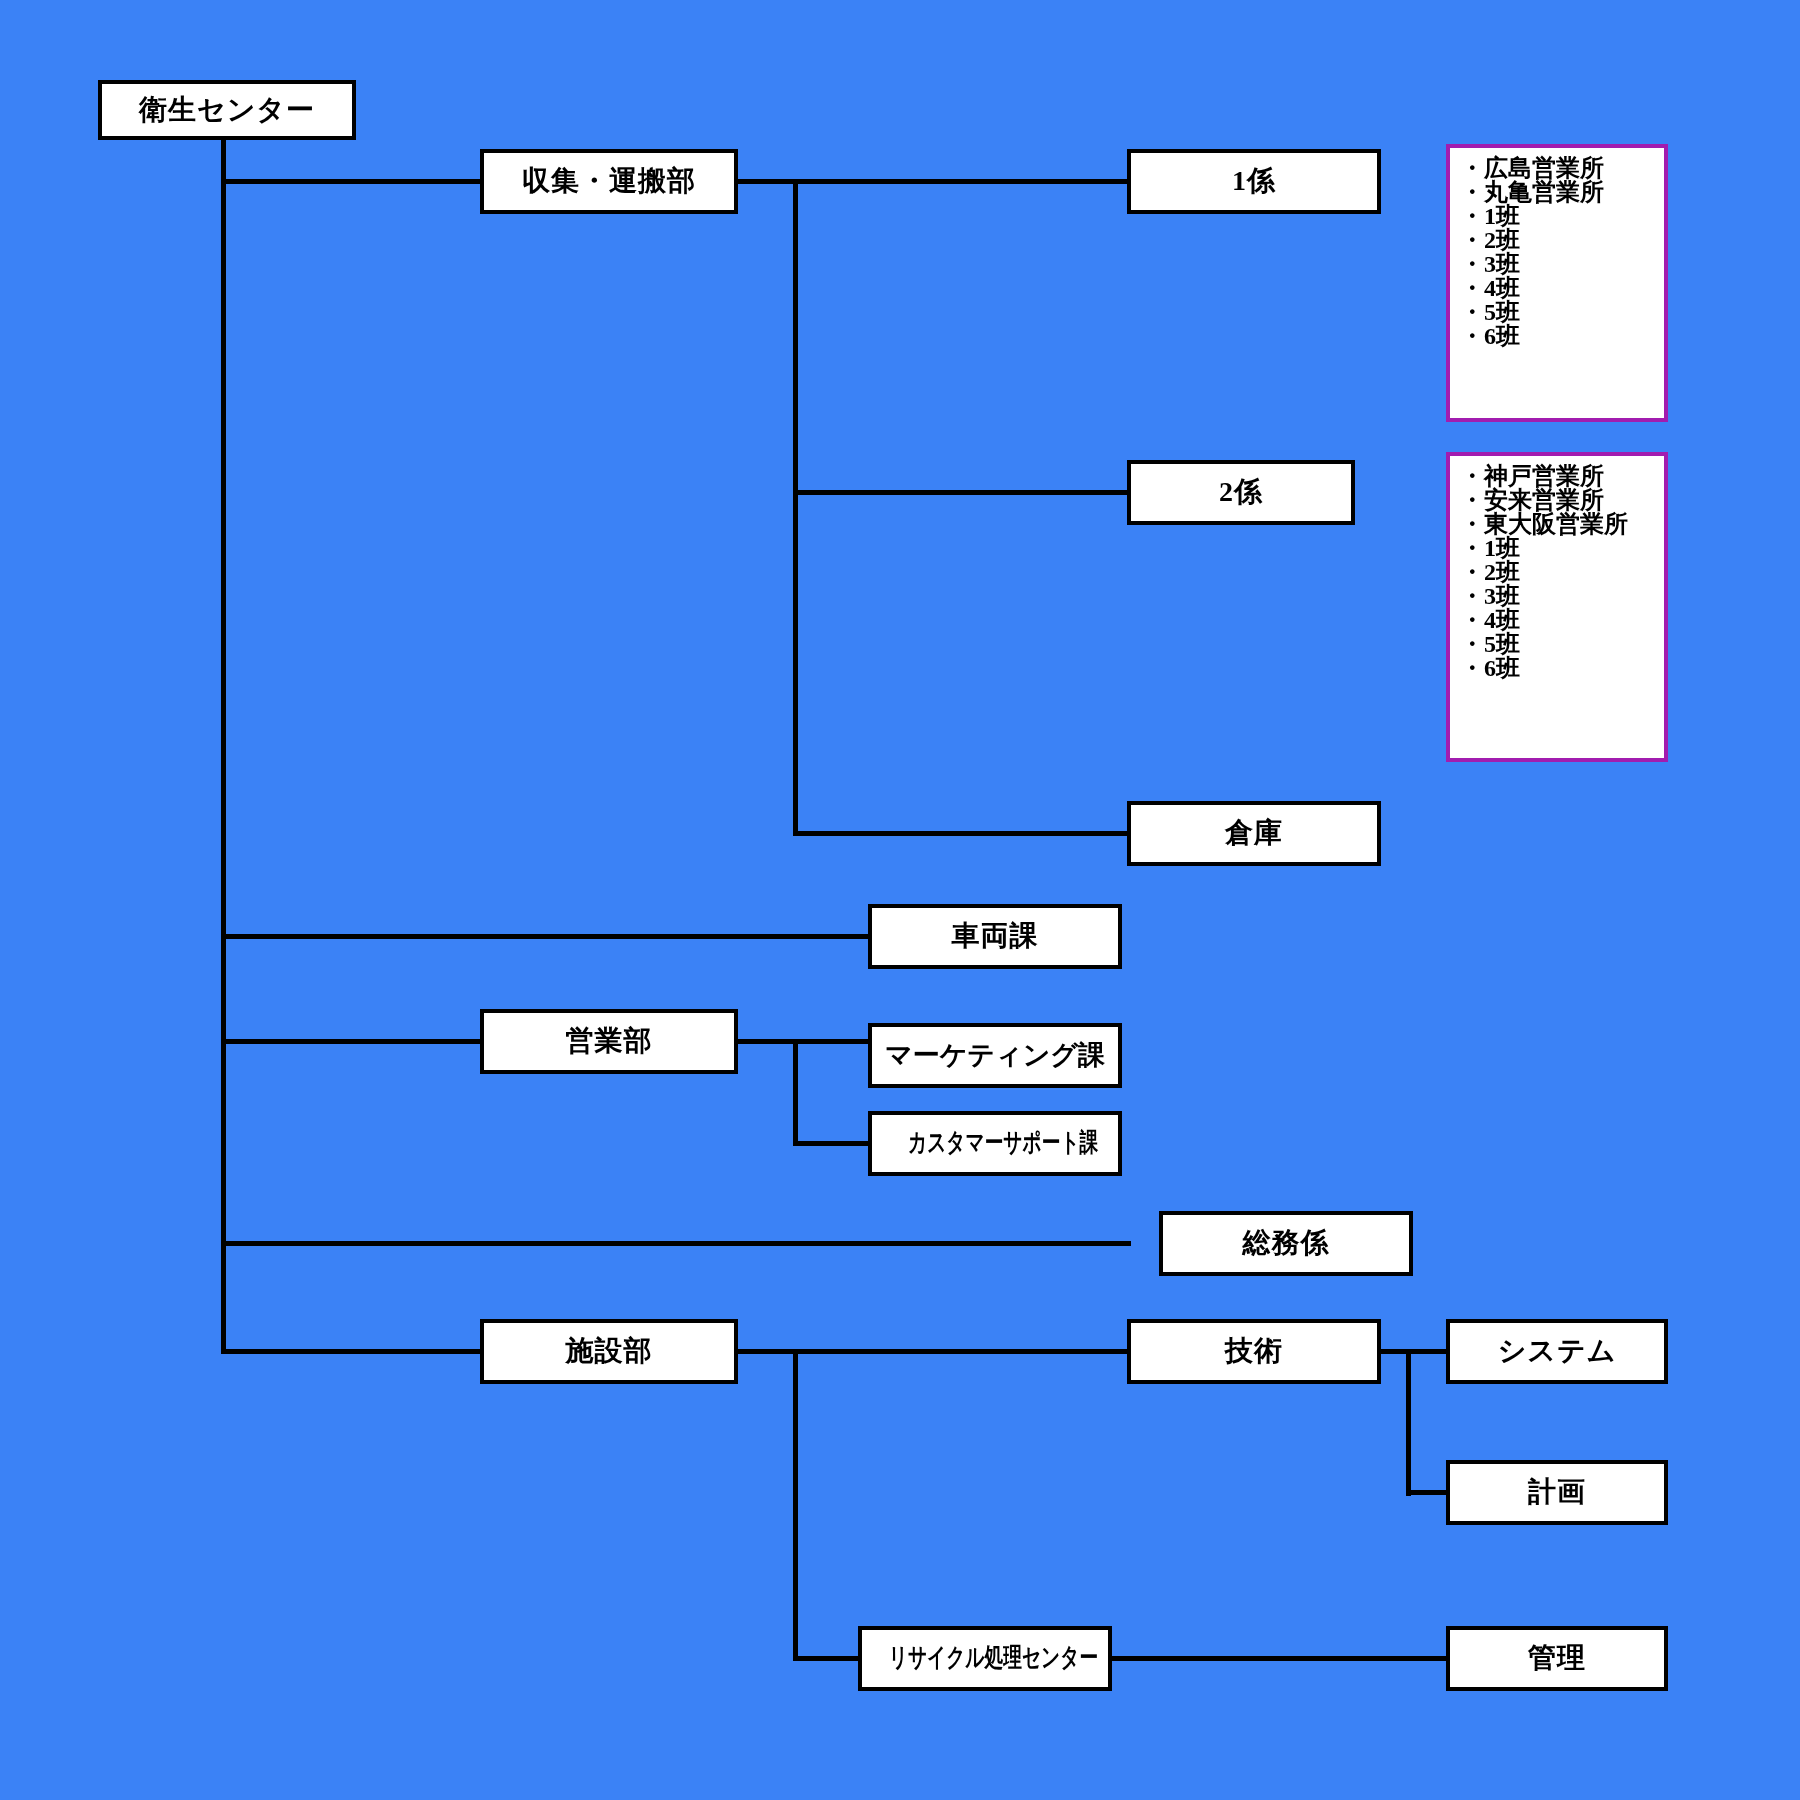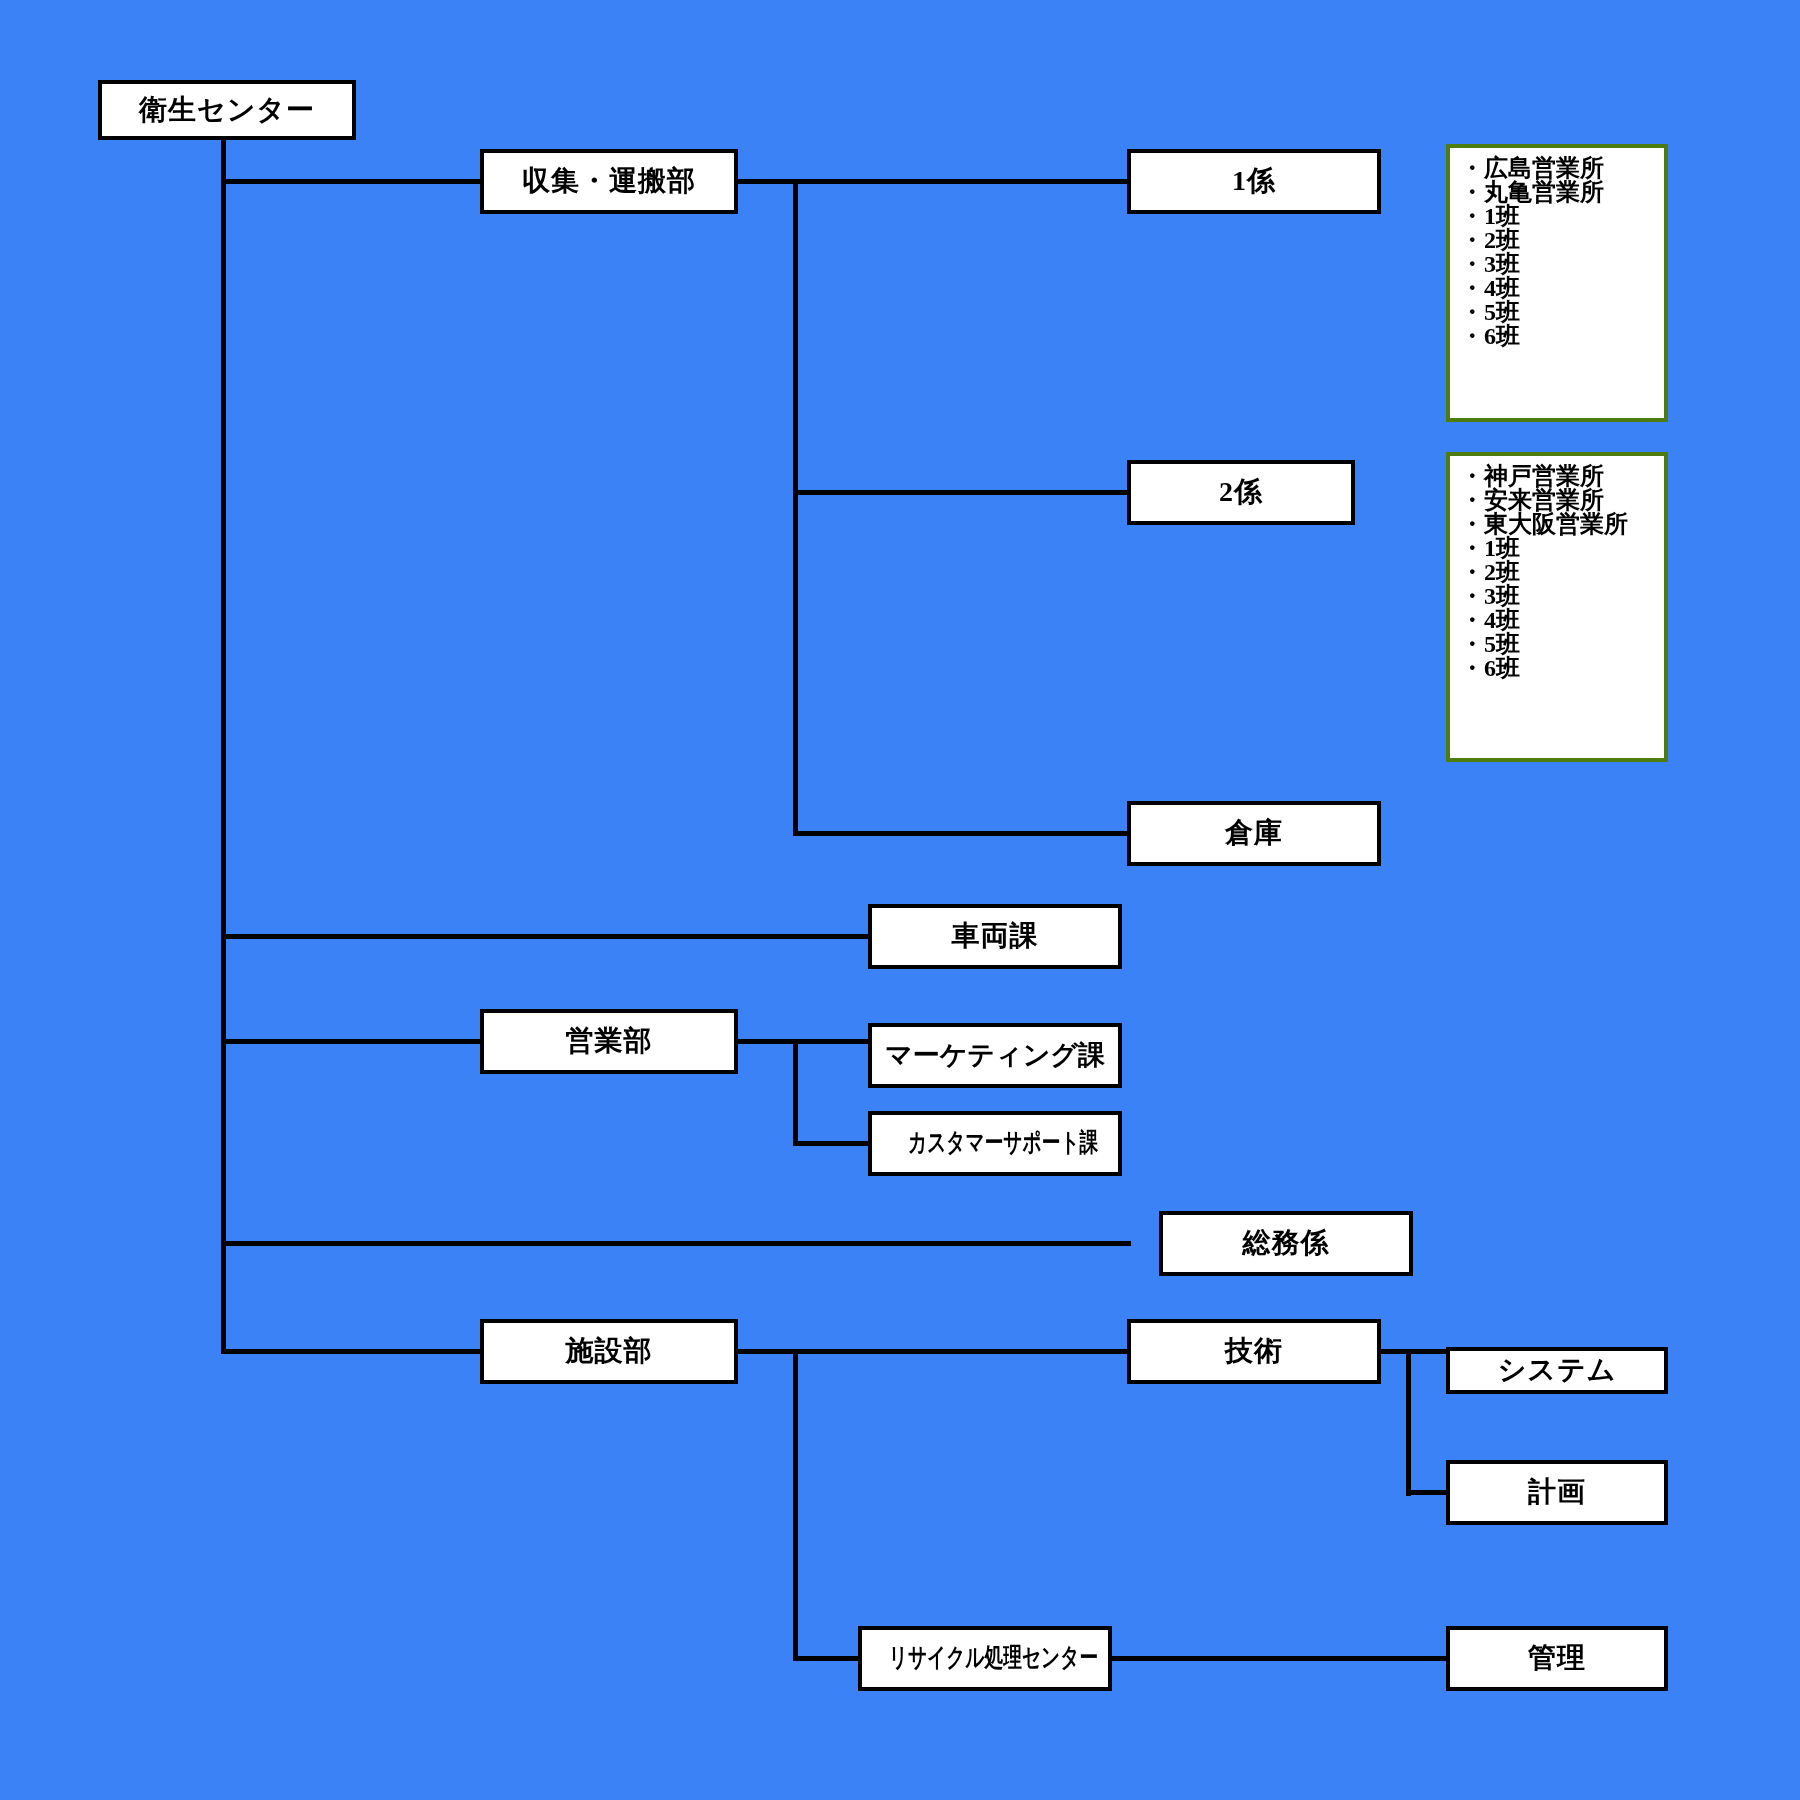--- a/index.html
+++ b/index.html
@@ -29,21 +29,21 @@
     text-align: center;
     z-index: 5;
   }
   .node span {
     display: block;
     white-space: nowrap;
   }
   .listbox {
     position: absolute;
     box-sizing: border-box;
-    border: 4px solid #4d7c0f;
+    border: 4px solid #a21caf;
     background: #ffffff;
     color: #000000;
     font-weight: bold;
     z-index: 5;
     padding: 8px 0 8px 10px;
     display: flex;
     flex-direction: column;
     justify-content: flex-start;
   }
   .listbox .li {
@@ -158,21 +158,21 @@
   </div>
 
   <div class="node fs-28" style="left:480px; top:1319px; width:258px; height:65px;">
     <span>施設部</span>
   </div>
 
   <div class="node fs-28" style="left:1127px; top:1319px; width:254px; height:65px;">
     <span>技術</span>
   </div>
 
-  <div class="node fs-28" style="left:1446px; top:1319px; width:222px; height:47px;margin-top:28px;">
+  <div class="node fs-28" style="left:1446px; top:1319px; width:222px; height:65px;">
     <span>システム</span>
   </div>
 
   <div class="node fs-28" style="left:1446px; top:1460px; width:222px; height:65px;">
     <span>計画</span>
   </div>
 
   <div class="node fs-26" style="left:858px; top:1626px; width:254px; height:65px;">
     <span class="cond">リサイクル処理センター</span>
   </div>

